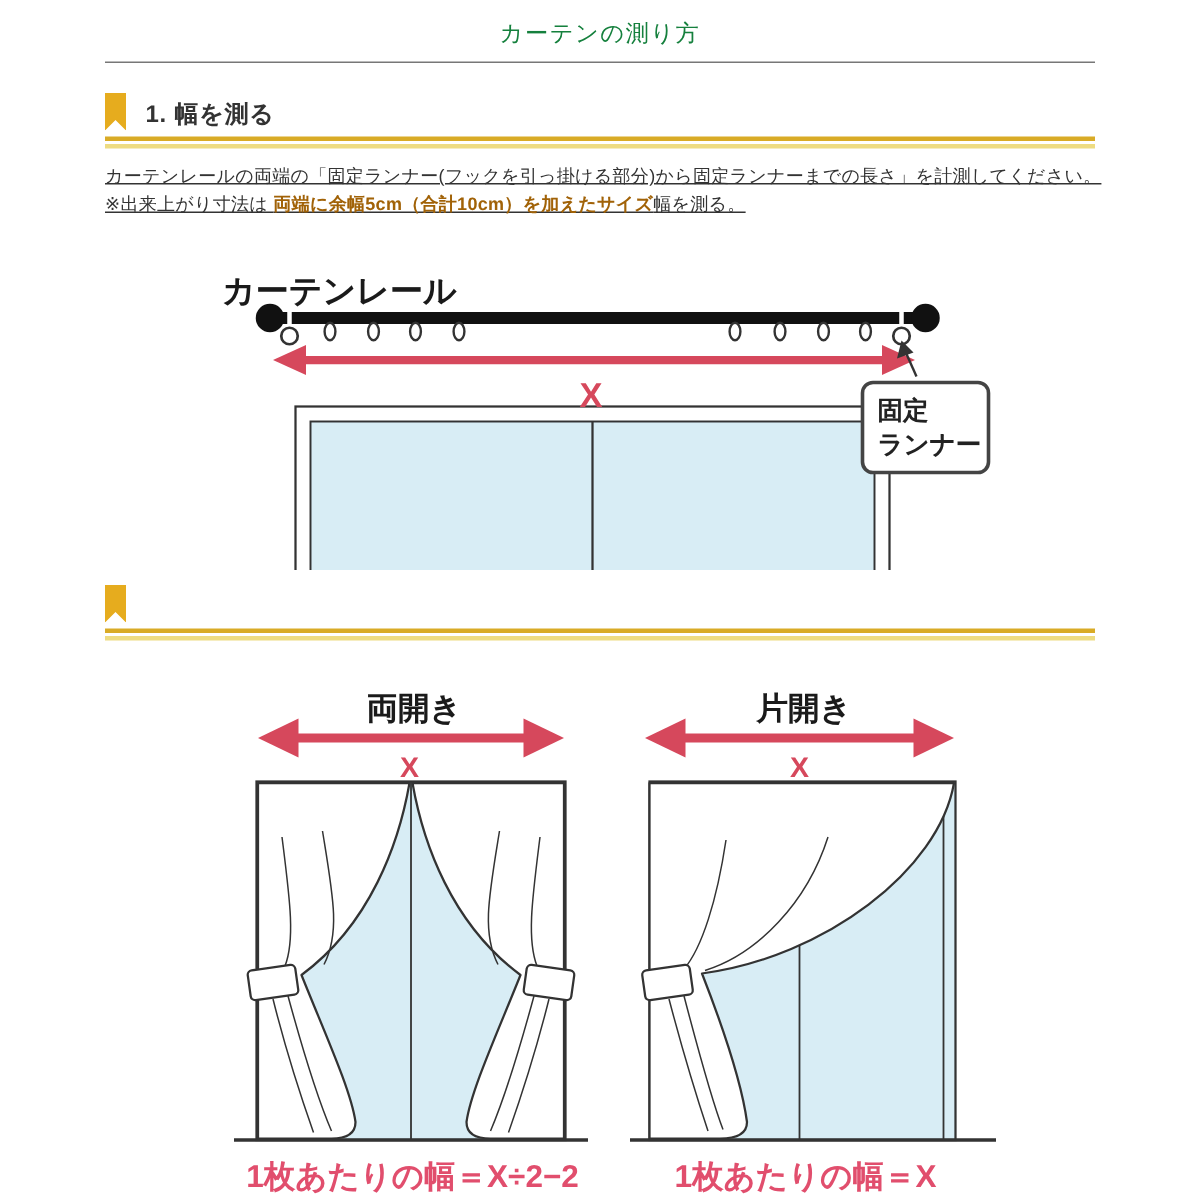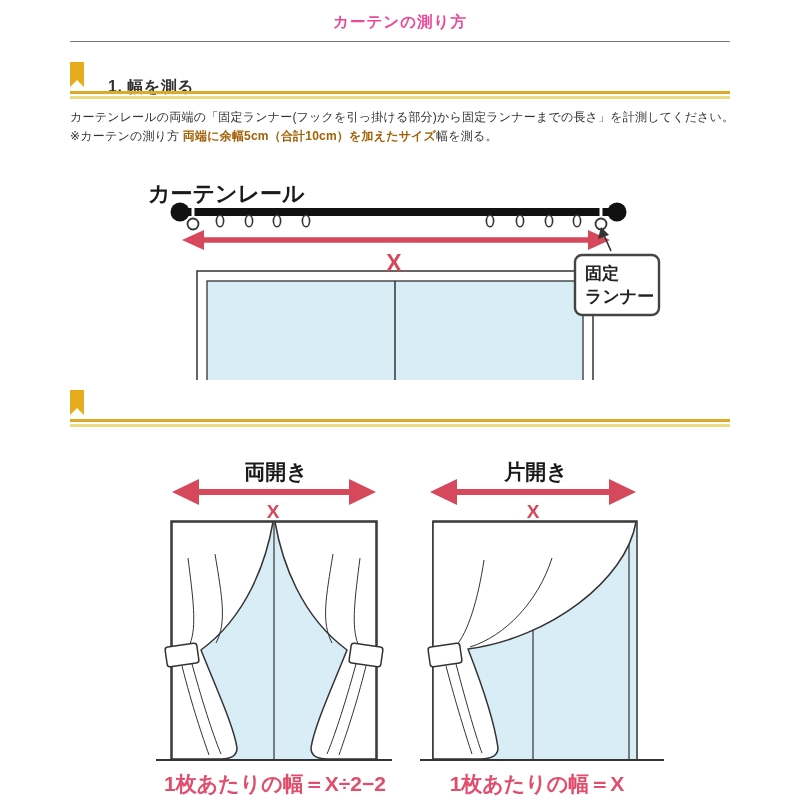--- a/index.html
+++ b/index.html
@@ -1,30 +1,30 @@
 <!DOCTYPE html>
 <html><head>
 <meta charset="utf-8">
 <style>
   html,body{margin:0;padding:0;background:#fff;}
   .page{position:relative;width:800px;height:800px;background:#fff;overflow:hidden;
         font-family:"Liberation Sans","DejaVu Sans",sans-serif;color:#333;}
   .page-title{position:absolute;top:12px;left:0;width:800px;text-align:center;
-        font-size:15.5px;font-weight:bold;color:#ec4899;margin:0;letter-spacing:1px;}
+        font-size:15.5px;font-weight:normal;color:#15803d;margin:0;letter-spacing:1px;}
   .title-rule{position:absolute;top:41px;left:70px;width:660px;height:1px;background:#777;}
   .bookmark{position:absolute;width:14px;height:25px;background:#e6ac1e;
         clip-path:polygon(0 0,100% 0,100% 100%,50% 72%,0 100%);}
   .bm1{top:62px;left:70px;} .bm2{top:390px;left:70px;}
-  .sec-heading{position:absolute;left:96px;margin:12px;font-size:16px;font-weight:bold;color:#333;letter-spacing:.5px;}
+  .sec-heading{position:absolute;left:96px;margin:1px;font-size:16px;font-weight:bold;color:#333;letter-spacing:.5px;}
   .h1{top:65px;} .h2{top:393px;}
   .dbl-line{position:absolute;left:70px;width:660px;}
   .dbl-line .l1{height:3px;background:#d9ab26;}
   .dbl-line .l2{height:2.5px;background:#eedc82;margin-top:2px;}
   .dl1{top:91px;} .dl2{top:419px;}
-  .body-text{position:absolute;left:70px;top:108px;margin:0;font-size:12px;line-height:19px;color:#333;letter-spacing:.2px;}
+  .body-text{position:absolute;left:70px;top:108px;margin:0;font-size:12px;line-height:19px;color:#333;letter-spacing:.2px;text-decoration:underline;}
   .body-text b{color:#a16207;}
   svg{position:absolute;left:0;display:block;}
   svg text{font-family:"Liberation Sans","DejaVu Sans",sans-serif;}
   .dia1{top:165px;} .dia2{top:432px;}
   .lbl-dark{font-weight:bold;fill:#1a1a1a;}
   .lbl-red{font-weight:bold;fill:#d6485c;}
   .lbl-pink{font-weight:bold;fill:#e14e6d;}
   .callout-text{font-weight:600;fill:#222;}
 </style>
 </head>
@@ -35,21 +35,21 @@
   <h1 class="page-title">カーテンの測り方</h1>
   <div class="title-rule"></div>
 
   <span class="bookmark bm1"></span>
   <h2 class="sec-heading h1">1. 幅を測る</h2>
   <div class="dbl-line dl1">
     <div class="l1"></div>
     <div class="l2"></div>
   </div>
 
-  <p class="body-text"><span>カーテンレールの両端の「固定ランナー(フックを引っ掛ける部分)から固定ランナーまでの長さ」を計測してください。</span><br><span>※カーテンの測り方 </span><b>両端に余幅5cm（合計10cm）を加えたサイズ</b><span>幅を測る。</span></p>
+  <p class="body-text"><span>カーテンレールの両端の「固定ランナー(フックを引っ掛ける部分)から固定ランナーまでの長さ」を計測してください。</span><br><span>※出来上がり寸法は </span><b>両端に余幅5cm（合計10cm）を加えたサイズ</b><span>幅を測る。</span></p>
 
   <svg class="dia1" width="800" height="215" viewBox="0 165 800 215">
     <text x="148" y="201" font-size="22" class="lbl-dark">カーテンレール</text>
 
     <g>
       <rect x="197" y="271" width="396" height="120" fill="#ffffff" stroke="#333" stroke-width="1.5"></rect>
       <rect x="207" y="281" width="376" height="112" fill="#d8edf5" stroke="#333" stroke-width="1.3"></rect>
       <line x1="395" y1="281" x2="395" y2="393" stroke="#333" stroke-width="1.5"></line>
     </g>
 

